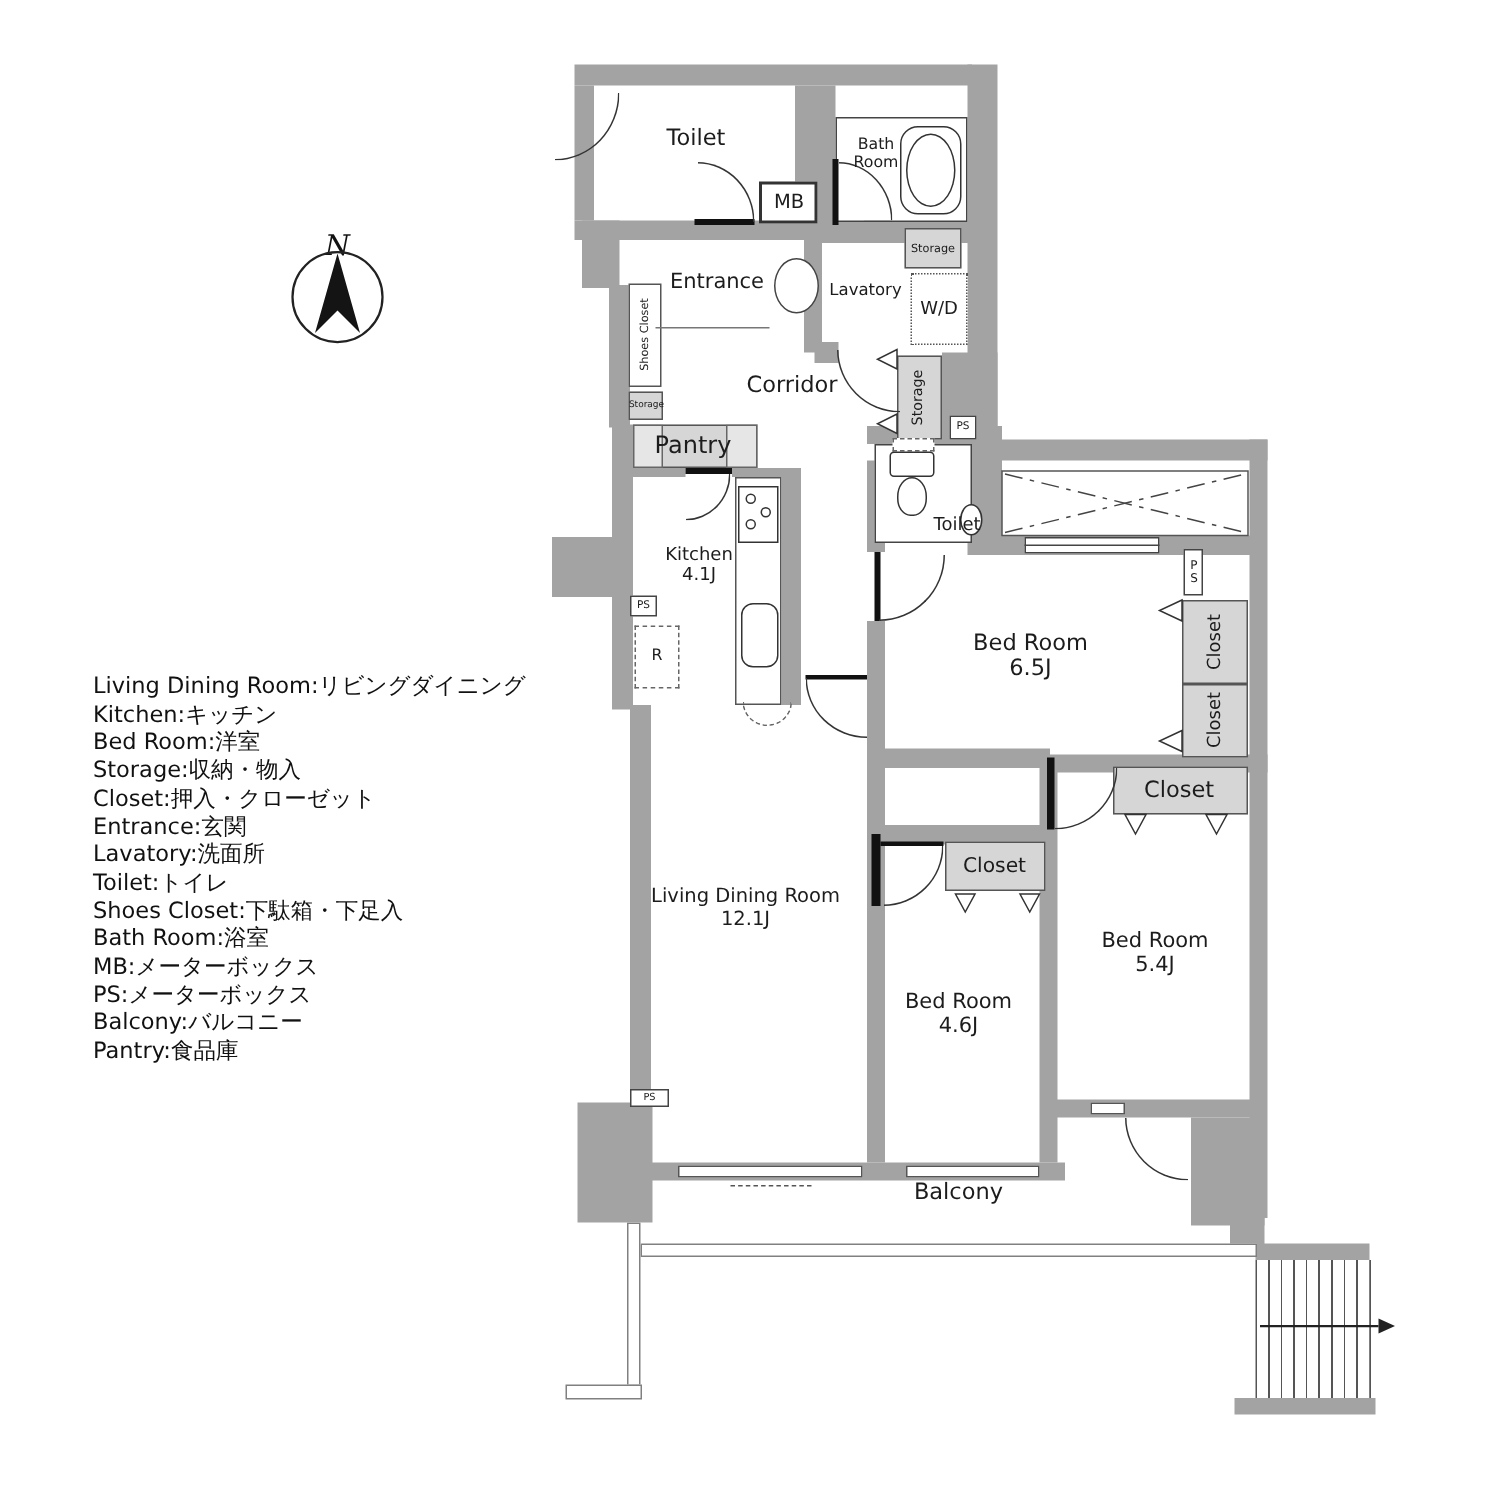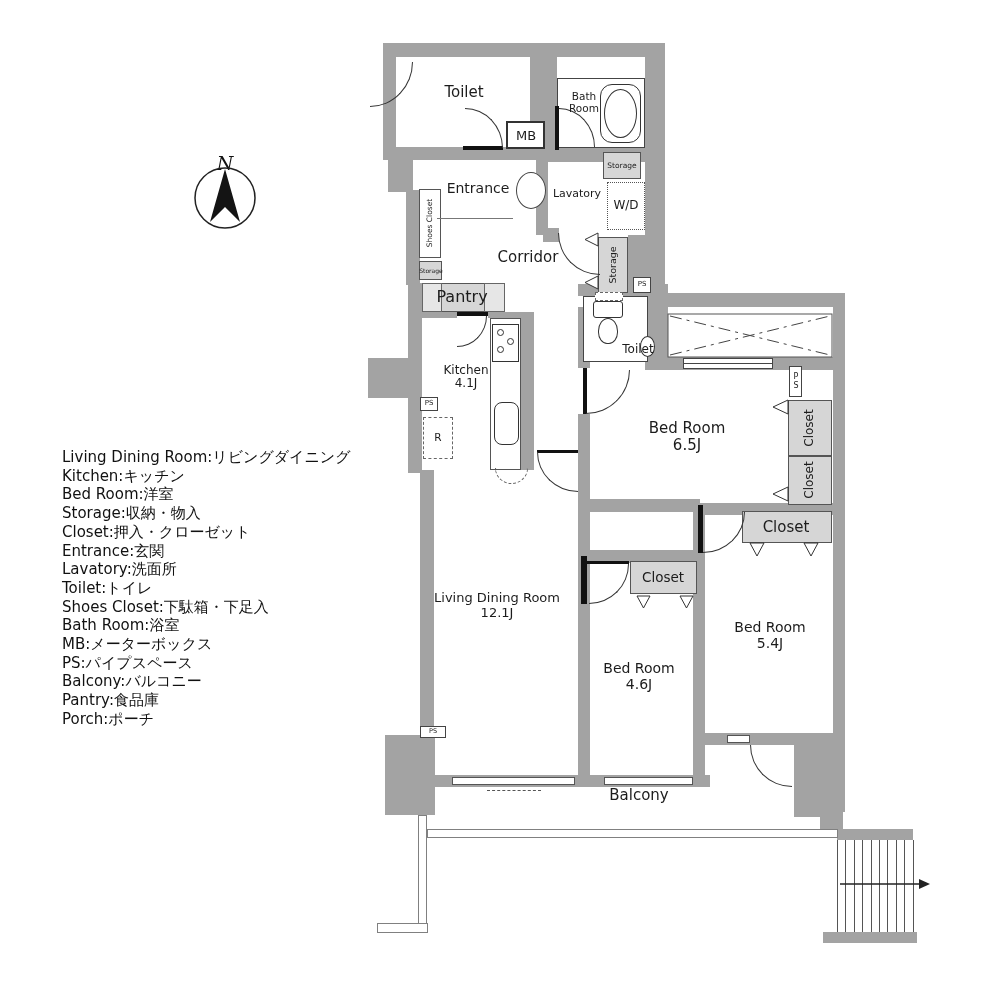--- a/index.html
+++ b/index.html
@@ -167,24 +167,23 @@
       <div>Kitchen:キッチン</div>
       <div>Bed Room:洋室</div>
       <div>Storage:収納・物入</div>
       <div>Closet:押入・クローゼット</div>
       <div>Entrance:玄関</div>
       <div>Lavatory:洗面所</div>
       <div>Toilet:トイレ</div>
       <div>Shoes Closet:下駄箱・下足入</div>
       <div>Bath Room:浴室</div>
       <div>MB:メーターボックス</div>
-      <div>PS:パイプスペース</div>
+      <div>PS:メーターボックス</div>
       <div>Balcony:バルコニー</div>
       <div>Pantry:食品庫</div>
-      <div>Porch:ポーチ</div>
     </div>
 
   <svg class="ovl" width="1000" height="1000" viewBox="0 0 1000 1000">
     <g>
       <text x="225" y="170" text-anchor="middle" font-size="19" font-family="DejaVu Serif, serif" font-style="italic" fill="#111">N</text>
       <circle cx="225" cy="198" r="30" fill="none" stroke="#222" stroke-width="1.5"></circle>
       <polygon points="225,169 240,222 225,207 210,222" fill="#141414"></polygon>
     </g>
     <g>
       <rect x="668" y="314" width="164" height="43" fill="#fff" stroke="#555" stroke-width="1"></rect>

